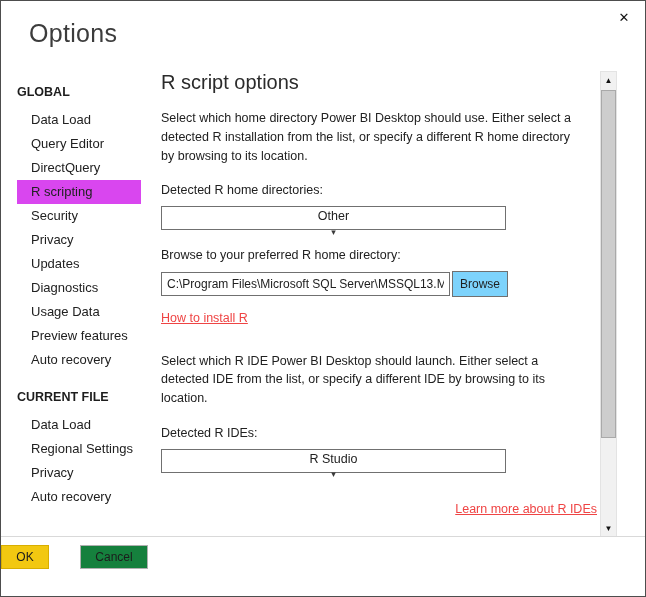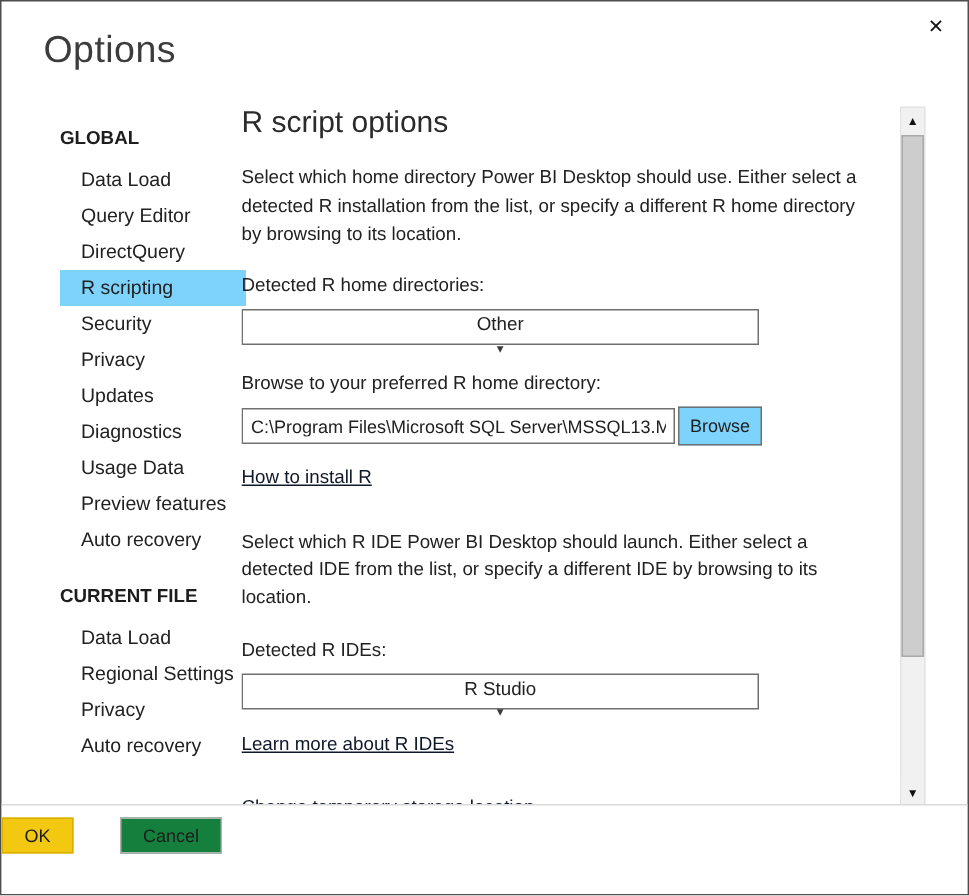--- a/index.html
+++ b/index.html
@@ -22,31 +22,31 @@
     letter-spacing: .3px;
   }
   .close {
     position: absolute; right: 12px; top: 8px;
     width: 18px; height: 18px;
     font-size: 13px; line-height: 18px; text-align: center;
     color: #111; cursor: pointer;
   }
   
   .sidebar {
-    position: absolute; left: 39px; top: 84px; width: 124px;
+    position: absolute; left: 16px; top: 84px; width: 124px;
     font-size: 13px; color: #212121;
   }
   .section-header { font-weight: bold; font-size: 12.5px; color: #1d1d1d; margin-bottom: 9px; }
   .side-item {
     padding: 4px 4px 4px 14px;
     line-height: 16px;
     cursor: pointer;
     white-space: nowrap;
   }
-  .side-item.selected { background: #7dd3fc; }
+  .side-item.selected { background: #d946ef; }
   .side-gap { height: 18px; }
   
   .content {
     position: absolute; left: 160px; top: 66px;
     width: 436px; height: 471px;
     overflow: hidden;
     font-size: 12.5px; line-height: 1.5;
   }
   .heading { font-size: 20px; font-weight: 400; color: #2b2b2b; margin-bottom: 12px; }
   .para { width: 424px; margin-bottom: 10px; }
@@ -65,21 +65,21 @@
     padding: 0 5px;
     font: 12px "Liberation Sans", sans-serif;
     color: #212121;
   }
   .browse-btn {
     width: 56px; height: 26px;
     background: #7dd3fc; border: 1px solid #707070;
     font: 12px "Liberation Sans", sans-serif;
     color: #1f1f1f; cursor: pointer;
   }
-  .link { color: #0f172a; text-decoration: underline; cursor: pointer; display: inline-block; }
+  .link { color: #ef4444; text-decoration: underline; cursor: pointer; display: inline-block; }
   .link-block { margin: 2px 0 10px; }
   .section-space { margin-top: 24px; }
   
   .scrollbar {
     position: absolute; right: 28px; top: 70px;
     width: 17px; height: 467px;
     background: #f1f1f1; border: 1px solid #e3e3e3;
   }
   .scroll-btn {
     position: absolute; left: 0; width: 15px; height: 17px;
@@ -163,21 +163,21 @@
     </div>
 
     <p class="para section-space">Select which R IDE Power BI Desktop should launch. Either select a detected IDE from the list, or specify a different IDE by browsing to its location.</p>
 
     <div class="field-label">Detected R IDEs:</div>
     <div class="dropdown">
       <span>R Studio</span>
       <span class="chev">▾</span>
     </div>
 
-    <div class="link-block" style="margin-top:14px;">
+    <div class="link-block" style="margin-top:27px;text-align:right;">
       <a class="link">Learn more about R IDEs</a>
     </div>
 
     <div class="link-block section-space">
       <a class="link">Change temporary storage location</a>
     </div>
 
   </main>
 
   <div class="scrollbar">

